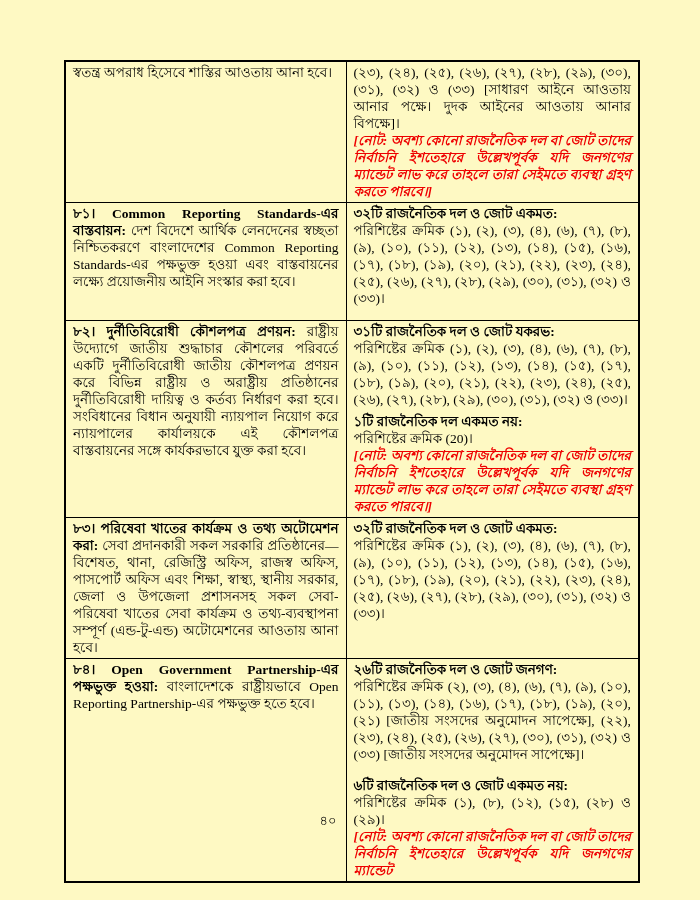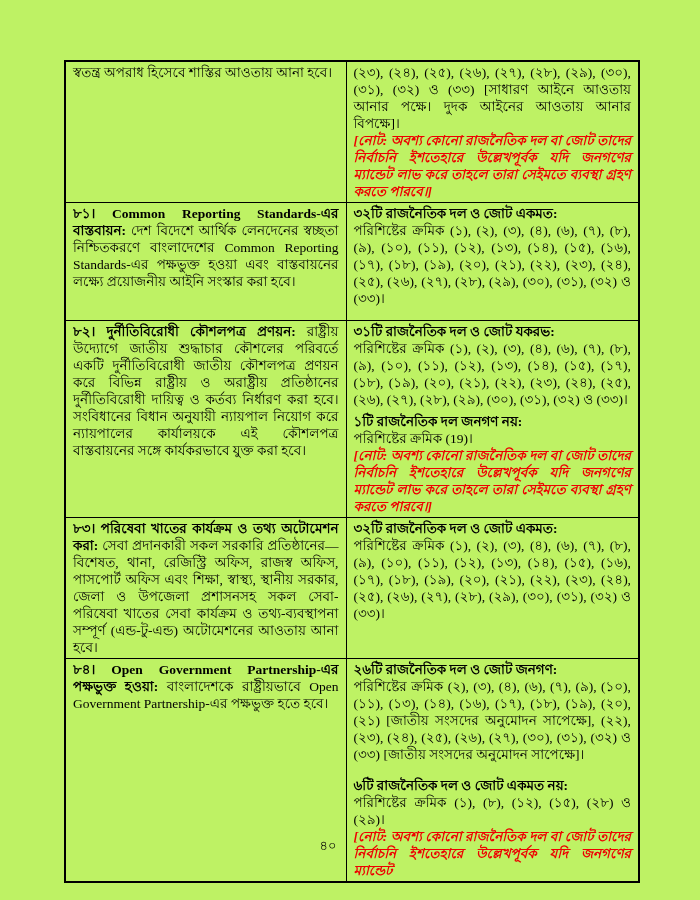--- a/index.html
+++ b/index.html
@@ -4,21 +4,21 @@
 <style>
   html, body {
     margin: 0;
     padding: 0;
     background: #ffffff;
   }
   .page {
     position: relative;
     width: 700px;
     height: 900px;
-    background: #bef264;
+    background: #fef9c3;
     font-family: "Liberation Serif", "DejaVu Serif", serif;
     color: #000000;
     overflow: hidden;
   }
   table.doc-table {
     position: absolute;
     left: 64px;
     top: 60px;
     width: 574px;
     border-collapse: collapse;
@@ -43,21 +43,21 @@
   .bold { font-weight: bold; }
   .note {
     color: #ee0000;
     font-weight: bold;
     font-style: italic;
   }
   .gap-sm { margin-top: 5px; }
   .gap-lg { margin-top: 14px; }
   .page-number {
     position: absolute;
-    top: 836px;
+    top: 811px;
     left: 0;
     width: 656px; 
     text-align: center;
     font-size: 13px;
   }
 </style>
 </head>
 <body>
 
 <div class="page">
@@ -89,39 +89,39 @@
       </td>
     </tr>
 
     <tr style="height:184px;">
       <td>
         <p><span class="bold">৮২। দুর্নীতিবিরোধী কৌশলপত্র প্রণয়ন:</span><span> রাষ্ট্রীয় উদ্যোগে জাতীয় শুদ্ধাচার কৌশলের পরিবর্তে একটি দুর্নীতিবিরোধী জাতীয় কৌশলপত্র প্রণয়ন করে বিভিন্ন রাষ্ট্রীয় ও অরাষ্ট্রীয় প্রতিষ্ঠানের দুর্নীতিবিরোধী দায়িত্ব ও কর্তব্য নির্ধারণ করা হবে। সংবিধানের বিধান অনুযায়ী ন্যায়পাল নিয়োগ করে ন্যায়পালের কার্যালয়কে এই কৌশলপত্র বাস্তবায়নের সঙ্গে কার্যকরভাবে যুক্ত করা হবে।</span></p>
       </td>
       <td>
         <p class="bold">৩১টি রাজনৈতিক দল ও জোট যকরভ:</p>
         <p>পরিশিষ্টের ক্রমিক (১), (২), (৩), (৪), (৬), (৭), (৮), (৯), (১০), (১১), (১২), (১৩), (১৪), (১৫), (১৭), (১৮), (১৯), (২০), (২১), (২২), (২৩), (২৪), (২৫), (২৬), (২৭), (২৮), (২৯), (৩০), (৩১), (৩২) ও (৩৩)।</p>
-        <p class="bold gap-sm">১টি রাজনৈতিক দল জনগণ নয়:</p>
-        <p>পরিশিষ্টের ক্রমিক (19)।</p>
+        <p class="bold gap-sm">১টি রাজনৈতিক দল একমত নয়:</p>
+        <p>পরিশিষ্টের ক্রমিক (20)।</p>
         <p class="note">[নোট: অবশ্য কোনো রাজনৈতিক দল বা জোট তাদের নির্বাচনি ইশতেহারে উল্লেখপূর্বক যদি জনগণের ম্যান্ডেট লাভ করে তাহলে তারা সেইমতে ব্যবস্থা গ্রহণ করতে পারবে।]</p>
       </td>
     </tr>
 
     <tr style="height:136px;">
       <td>
         <p><span class="bold">৮৩। পরিষেবা খাতের কার্যক্রম ও তথ্য অটোমেশন করা:</span><span> সেবা প্রদানকারী সকল সরকারি প্রতিষ্ঠানের— বিশেষত, থানা, রেজিস্ট্রি অফিস, রাজস্ব অফিস, পাসপোর্ট অফিস এবং শিক্ষা, স্বাস্থ্য, স্থানীয় সরকার, জেলা ও উপজেলা প্রশাসনসহ সকল সেবা-পরিষেবা খাতের সেবা কার্যক্রম ও তথ্য-ব্যবস্থাপনা সম্পূর্ণ (এন্ড-টু-এন্ড) অটোমেশনের আওতায় আনা হবে।</span></p>
       </td>
       <td>
         <p class="bold">৩২টি রাজনৈতিক দল ও জোট একমত:</p>
         <p>পরিশিষ্টের ক্রমিক (১), (২), (৩), (৪), (৬), (৭), (৮), (৯), (১০), (১১), (১২), (১৩), (১৪), (১৫), (১৬), (১৭), (১৮), (১৯), (২০), (২১), (২২), (২৩), (২৪), (২৫), (২৬), (২৭), (২৮), (২৯), (৩০), (৩১), (৩২) ও (৩৩)।</p>
       </td>
     </tr>
 
     <tr style="height:178px;">
       <td>
-        <p><span class="bold">৮৪। Open Government Partnership-এর পক্ষভুক্ত হওয়া:</span><span> বাংলাদেশকে রাষ্ট্রীয়ভাবে Open Government Partnership-এর পক্ষভুক্ত হতে হবে।</span></p>
+        <p><span class="bold">৮৪। Open Government Partnership-এর পক্ষভুক্ত হওয়া:</span><span> বাংলাদেশকে রাষ্ট্রীয়ভাবে Open Reporting Partnership-এর পক্ষভুক্ত হতে হবে।</span></p>
       </td>
       <td>
         <p class="bold">২৬টি রাজনৈতিক দল ও জোট জনগণ:</p>
         <p>পরিশিষ্টের ক্রমিক (২), (৩), (৪), (৬), (৭), (৯), (১০), (১১), (১৩), (১৪), (১৬), (১৭), (১৮), (১৯), (২০), (২১) [জাতীয় সংসদের অনুমোদন সাপেক্ষে], (২২), (২৩), (২৪), (২৫), (২৬), (২৭), (৩০), (৩১), (৩২) ও (৩৩) [জাতীয় সংসদের অনুমোদন সাপেক্ষে]।</p>
         <p class="bold gap-lg">৬টি রাজনৈতিক দল ও জোট একমত নয়:</p>
         <p>পরিশিষ্টের ক্রমিক (১), (৮), (১২), (১৫), (২৮) ও (২৯)।</p>
         <p class="note">[নোট: অবশ্য কোনো রাজনৈতিক দল বা জোট তাদের নির্বাচনি ইশতেহারে উল্লেখপূর্বক যদি জনগণের ম্যান্ডেট</p>
       </td>
     </tr>
   </tbody>

